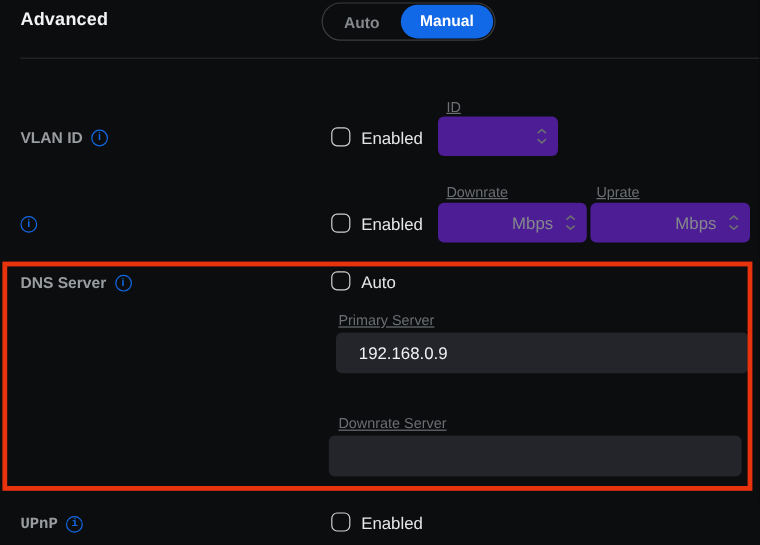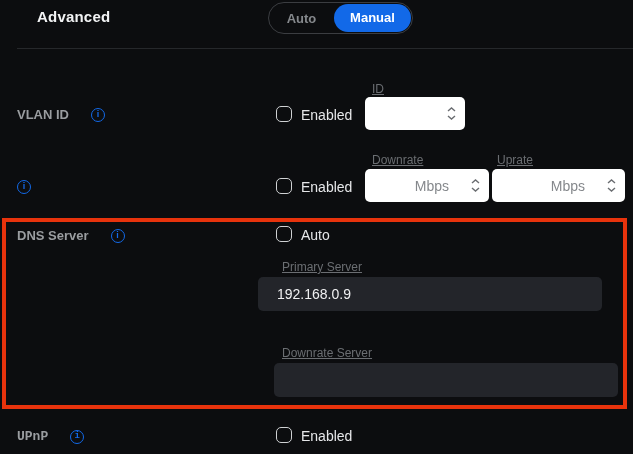--- a/index.html
+++ b/index.html
@@ -11,21 +11,20 @@
     font-family: "Liberation Sans", sans-serif;
     overflow: hidden;
     color: #e8e9ea;
   }
   .abs { position: absolute; }
 
   .page-title {
     left: 17px; top: 8px;
     font-size: 15px; font-weight: bold; color: #f2f3f4;
     letter-spacing: .2px;
-    margin-left: 20px;
   }
 
   
   .seg-toggle {
     left: 268px; top: 2px; width: 145px; height: 32px;
     border: 1px solid #3b3d41; border-radius: 16px;
     display: flex; align-items: center;
   }
   .seg-option {
     flex: 1; text-align: center;
@@ -38,44 +37,44 @@
     margin: 0 1px 0 0; flex: 0 0 77px;
   }
 
   .divider {
     left: 17px; top: 48px; width: 616px; height: 1px;
     background: #26282b;
   }
 
   .row-label {
     font-size: 13px; font-weight: bold; color: #9a9da0;
-    display: flex; align-items: center; gap: 22px;
+    display: flex; align-items: center; gap: 7px;
     height: 17px;
   }
   .info-icon {
     width: 14px; height: 14px; border: 1px solid #1269e8;
     border-radius: 50%; color: #1269e8;
     font-size: 9px; font-weight: bold; font-style: normal;
     display: inline-flex; align-items: center; justify-content: center;
     line-height: 1;
   }
 
   .checkbox {
     width: 16px; height: 16px;
     border: 1.5px solid #cfd1d3; border-radius: 5px;
     background: transparent; cursor: pointer;
   }
   .check-label { font-size: 14px; color: #e6e7e9; }
 
   .field-label { font-size: 12px; color: #6b6e72; text-decoration: underline; }
 
   .num-input {
-    background: #ffffff; border-radius: 5px; height: 33px;
+    background: #4c1d95; border-radius: 5px; height: 33px;
     display: flex; align-items: center; justify-content: flex-end;
-    padding-right: 8px; gap: 20px; cursor: text;
+    padding-right: 8px; gap: 8px; cursor: text;
   }
   .unit-text { font-size: 14px; color: #85888c; }
   .stepper { display: flex; flex-direction: column; gap: 3px; align-items: center; width: 12px; cursor: pointer; }
   .stepper svg { display: block; }
 
   .text-input {
     background: #23252a; border: none; border-radius: 5px;
     height: 34px; width: 344px; padding: 0 12px;
     color: #f0f1f2; font-size: 14px;
     font-family: "Liberation Sans", sans-serif;
@@ -154,21 +153,21 @@
   </div>
 
   <div class="abs row-label" style="left:17px; top:227px;">
     <span>DNS Server</span>
     <span class="info-icon">i</span>
   </div>
   <div class="abs checkbox" style="left:276px; top:226px;"></div>
   <div class="abs check-label" style="left:301px; top:227px;">Auto</div>
 
   <div class="abs field-label" style="left:282px; top:260px;">Primary Server</div>
-  <input class="abs text-input" style="left: 258px; top: 277px; padding-left: 19px;" value="192.168.0.9">
+  <input class="abs text-input" style="left: 280px; top: 277px; padding-left: 19px;" value="192.168.0.9">
 
   <div class="abs field-label" style="left:282px; top:346px;">Downrate Server</div>
   <input class="abs text-input" style="left: 274px; top: 363px;" value="">
 
   <div class="abs annotation-box"></div>
 
   <div class="abs row-label" style="left:17px; top:428px;font-family:Liberation Mono, monospace;">
     <span>UPnP</span>
     <span class="info-icon">i</span>
   </div>

